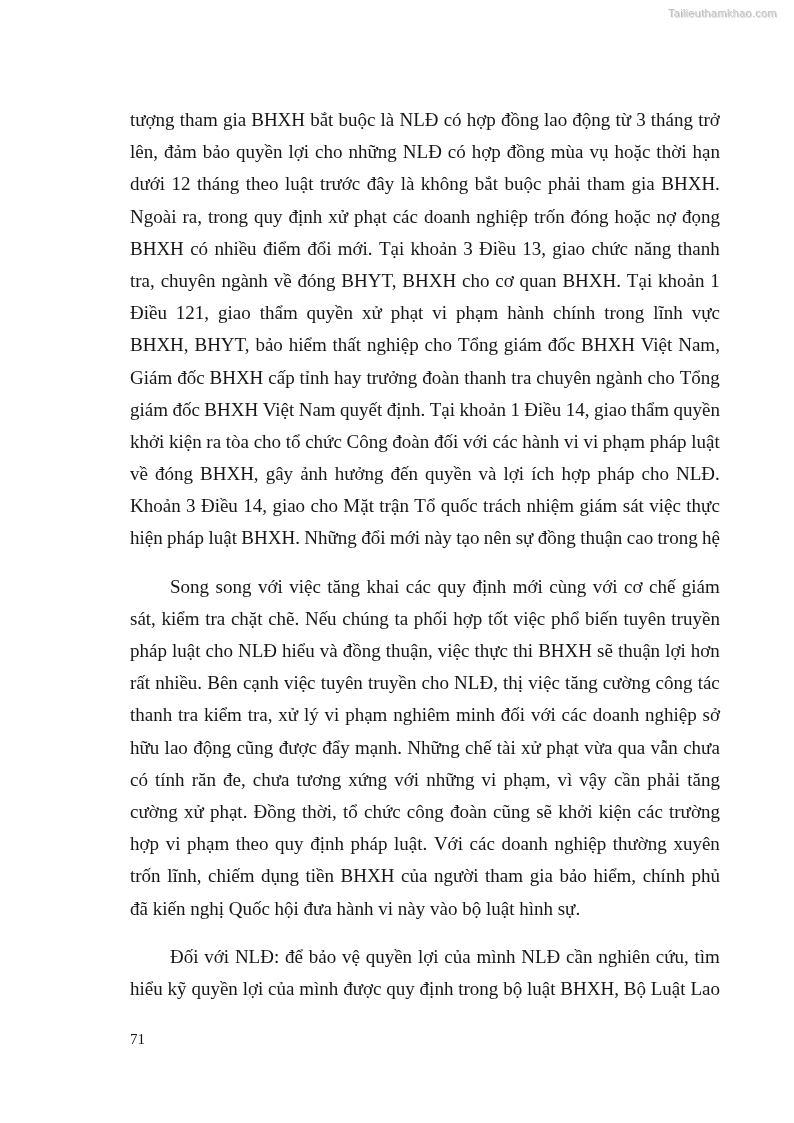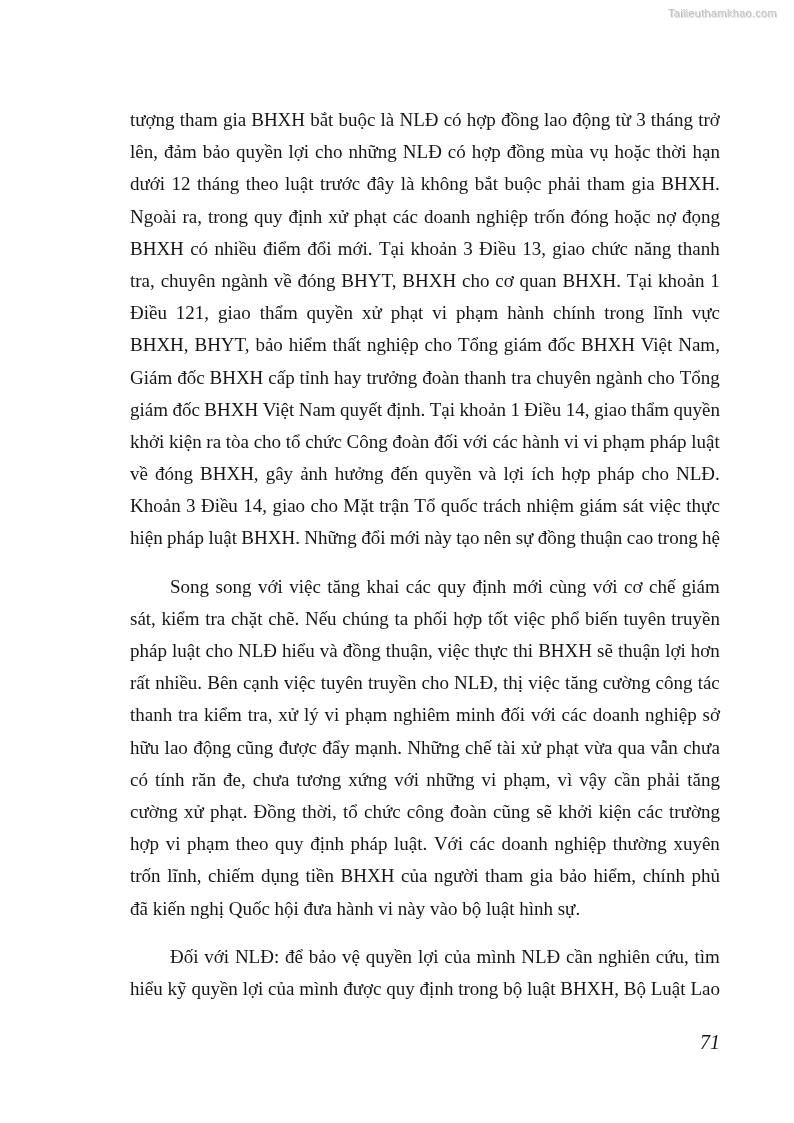--- a/index.html
+++ b/index.html
@@ -44,24 +44,23 @@
     justify-content: space-between;
     white-space: normal;
   }
   .line.fill span { white-space: pre; }
   .line.indent { padding-left: 40px; margin-top: 16px; }
   .page-number {
     position: absolute;
     top: 1031px;
     left: 130px;
     width: 590px;
-    text-align: right;
-    font-size: 20px;
+    text-align: left;
+    font-size: 15px;
     color: #161616;
-    font-style: italic;
   }
 </style>
 </head>
 <body>
 
 <div class="page">
   <div class="watermark">Tailieuthamkhao.com</div>
 
   <div class="text-block">
       <div class="line fill">

